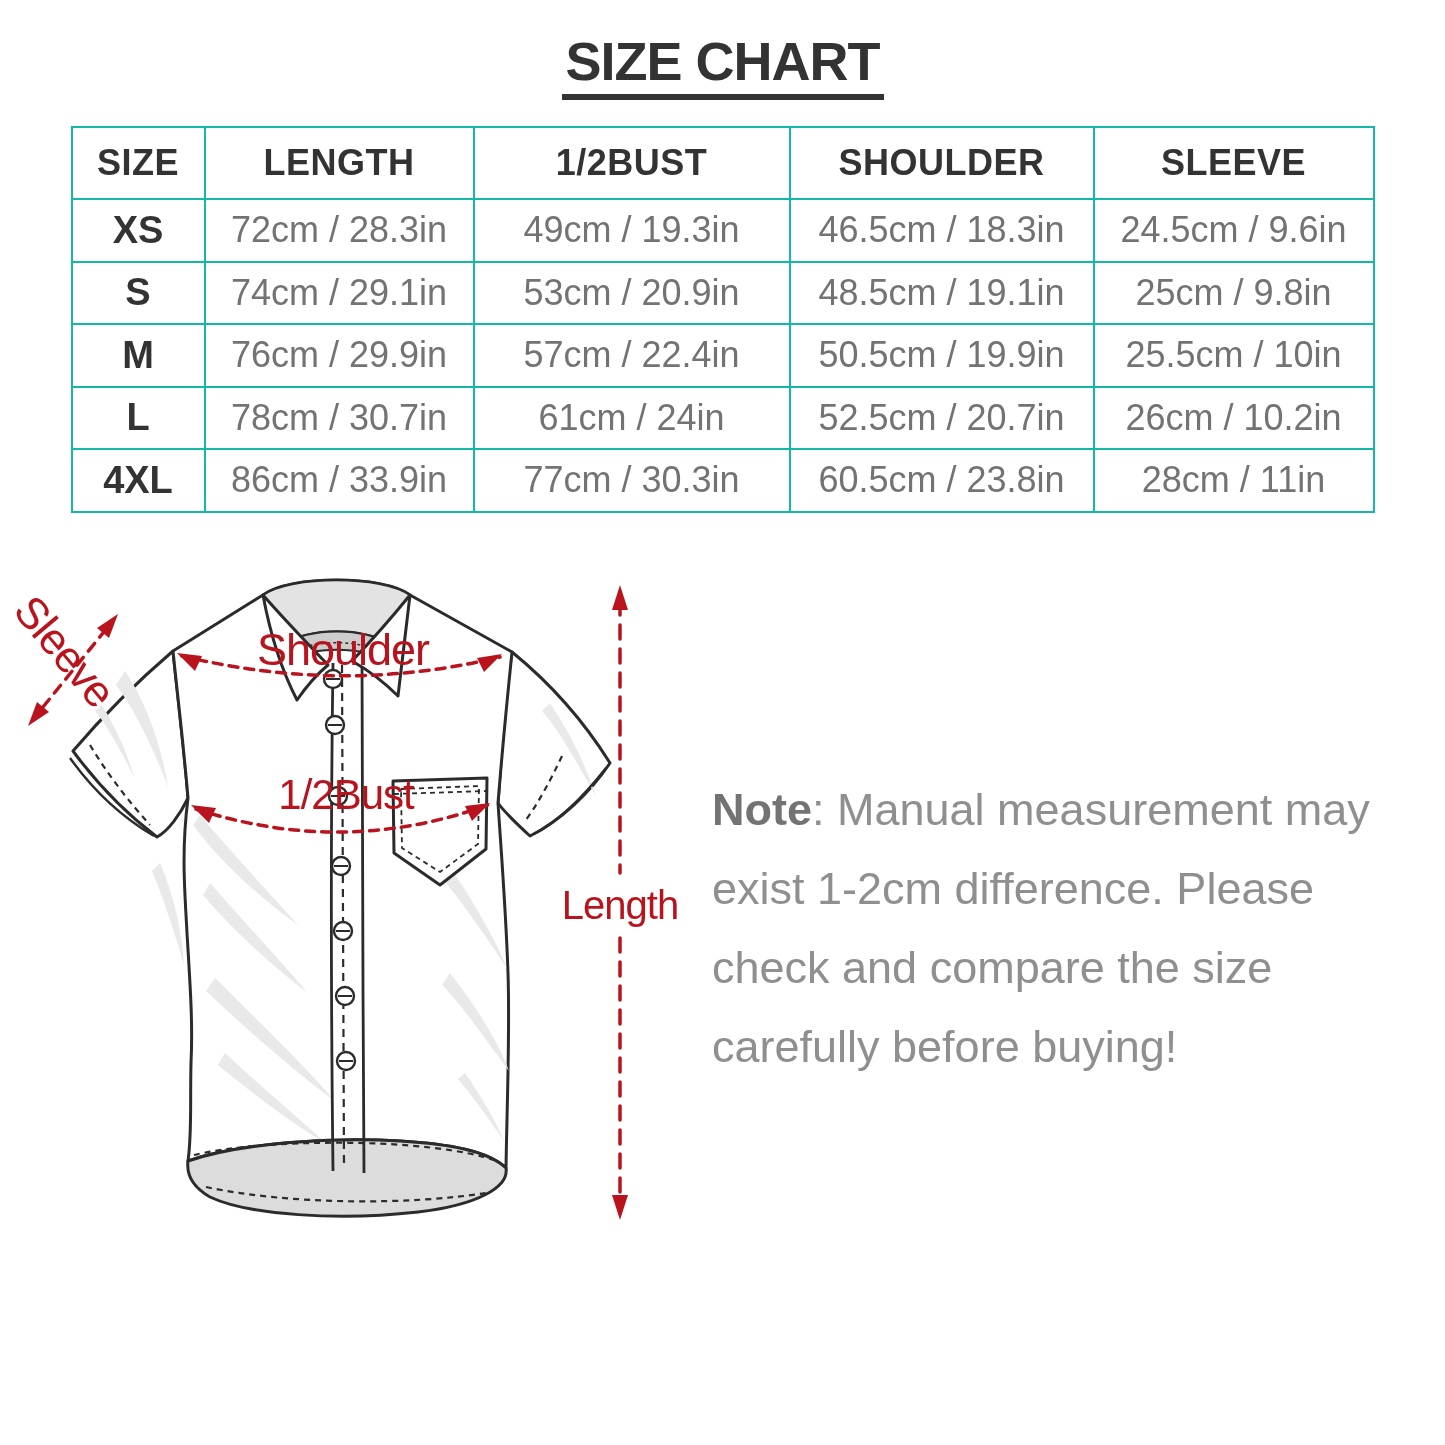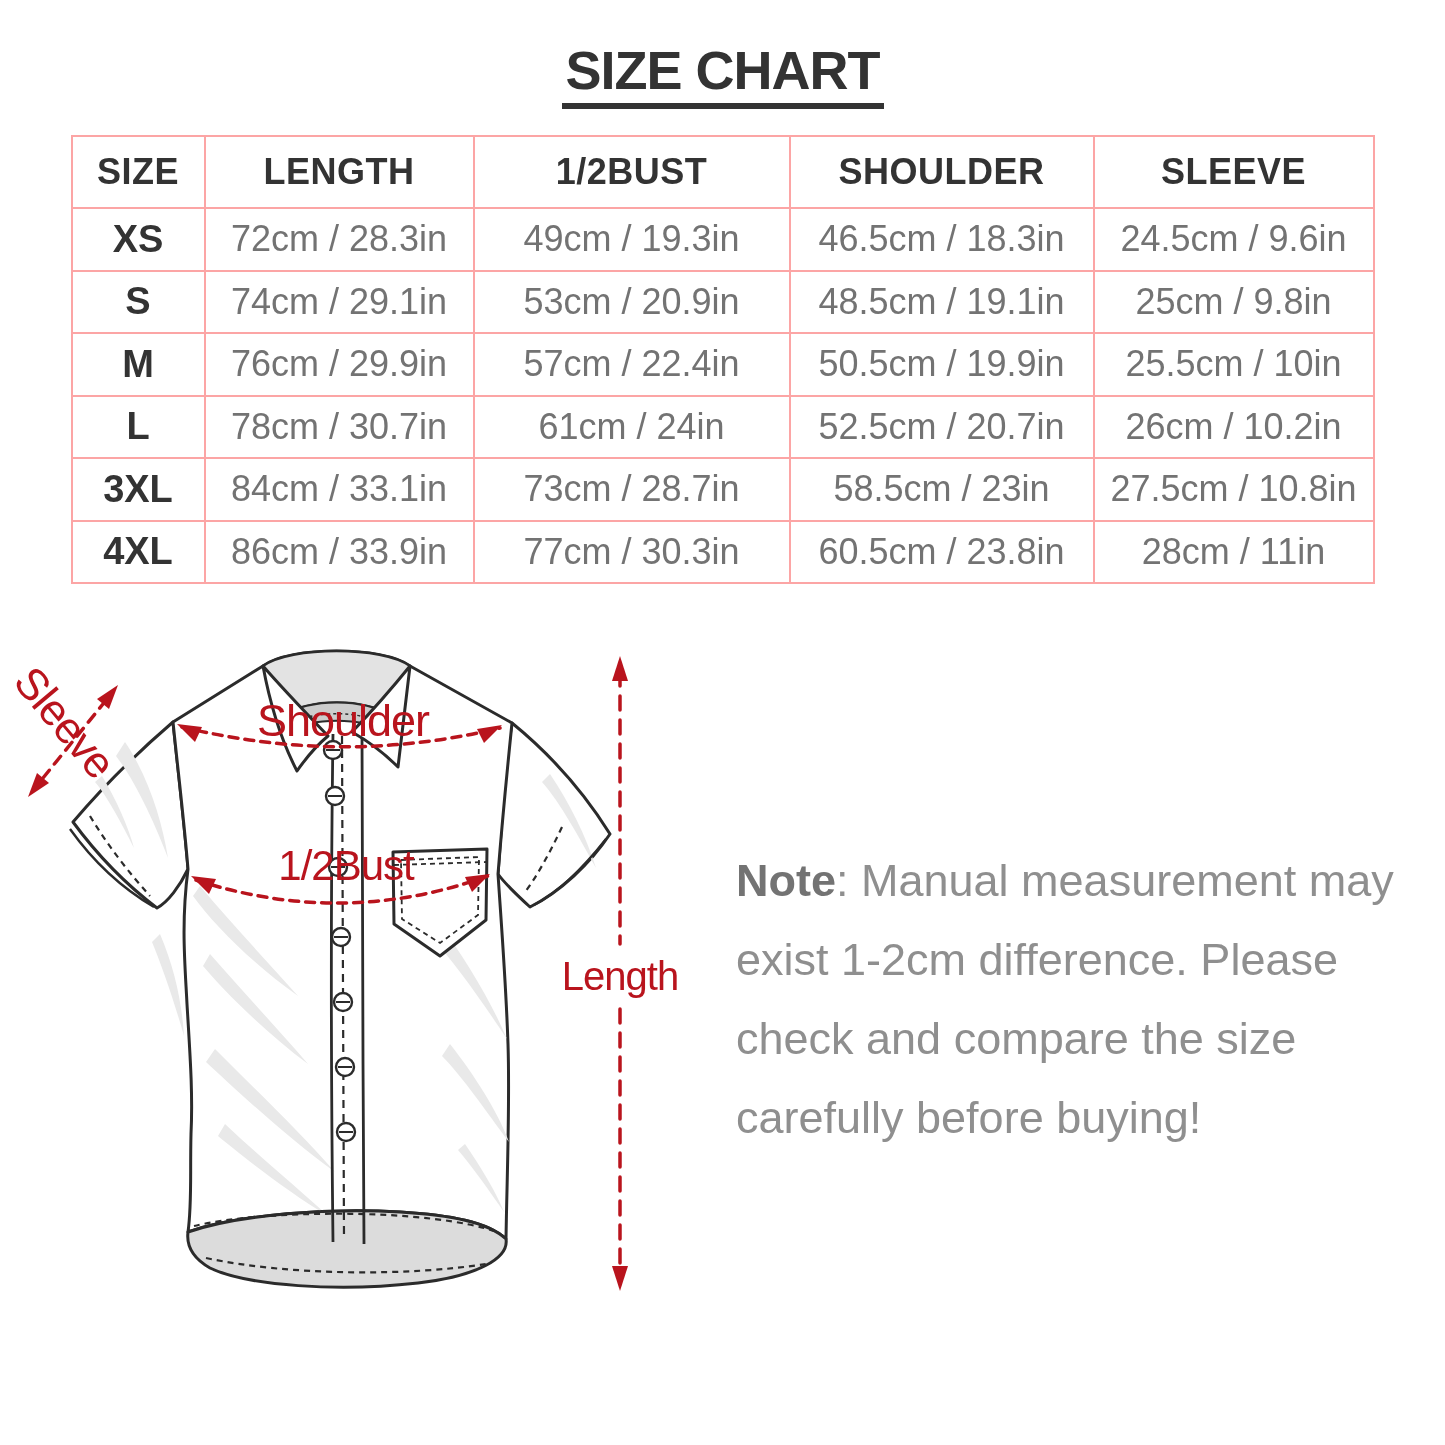--- a/index.html
+++ b/index.html
@@ -1,43 +1,43 @@
 <!DOCTYPE html>
 <html><head>
 <meta charset="utf-8">
 <style>
   html,body{margin:0;padding:0;}
   body{
     width:1445px;height:1445px;background:#ffffff;overflow:hidden;
     font-family:"Liberation Sans","DejaVu Sans",sans-serif;
     -webkit-font-smoothing:antialiased;
   }
-  .title-wrap{text-align:center;padding-top:43px;}
+  .title-wrap{text-align:center;padding-top:34px;}
   .page-title{
     display:inline-block;margin:0;padding:0 4px 6px 4px;
     font-size:54px;font-weight:bold;letter-spacing:-1px;color:#333333;
     border-bottom:6px solid #333333;line-height:1.0;
   }
   table.size-table{
     border-collapse:collapse;table-layout:fixed;
     width:1302px;margin:26px auto 0 auto;
   }
   .size-table th,.size-table td{
-    border:2px solid #fca5a5;text-align:center;vertical-align:middle;
+    border:2px solid #14b8a6;text-align:center;vertical-align:middle;
     padding:0;white-space:nowrap;
   }
   .size-table th{
     height:70px;font-size:36px;font-weight:bold;color:#333333;letter-spacing:0.5px;
   }
   .size-table td{height:60.5px;font-size:36px;color:#737373;}
   .size-table td.size-cell{font-weight:bold;color:#333333;font-size:38px;}
   .bottom{position:relative;width:1445px;height:740px;}
   .shirt-svg{position:absolute;left:10px;top:40px;}
   .note{
-    position:absolute;left:736px;top:257px;width:665px;margin:0;
+    position:absolute;left:712px;top:257px;width:665px;margin:0;
     font-size:45px;line-height:79px;color:#8f8f8f;
   }
   .note b{color:#737373;font-weight:bold;}
   .outl{fill:#ffffff;stroke:#2b2b2b;stroke-width:3;stroke-linejoin:round;stroke-linecap:round;}
   .wr{fill:#e9e9e9;stroke:none;}
   .stitch{fill:none;stroke:#2b2b2b;stroke-width:2.2;stroke-dasharray:6 5;stroke-linecap:butt;}
   .thin{fill:none;stroke:#2b2b2b;stroke-width:2.4;}
   .ann{stroke:#b9141d;fill:none;stroke-width:3.5;stroke-linecap:round;}
   .ah{fill:#b9141d;stroke:none;}
   .rlabel{fill:#b9141d;stroke:none;letter-spacing:-1px;}
@@ -89,27 +89,20 @@
         <td>57cm / 22.4in</td>
         <td>50.5cm / 19.9in</td>
         <td>25.5cm / 10in</td>
       </tr>
       <tr>
         <td class="size-cell">L</td>
         <td>78cm / 30.7in</td>
         <td>61cm / 24in</td>
         <td>52.5cm / 20.7in</td>
         <td>26cm / 10.2in</td>
-      </tr>
-      <tr>
-        <td class="size-cell">3XL</td>
-        <td>84cm / 33.1in</td>
-        <td>73cm / 28.7in</td>
-        <td>58.5cm / 23in</td>
-        <td>27.5cm / 10.8in</td>
       </tr>
       <tr>
         <td class="size-cell">4XL</td>
         <td>86cm / 33.9in</td>
         <td>77cm / 30.3in</td>
         <td>60.5cm / 23.8in</td>
         <td>28cm / 11in</td>
       </tr>
     </tbody>
   </table>

